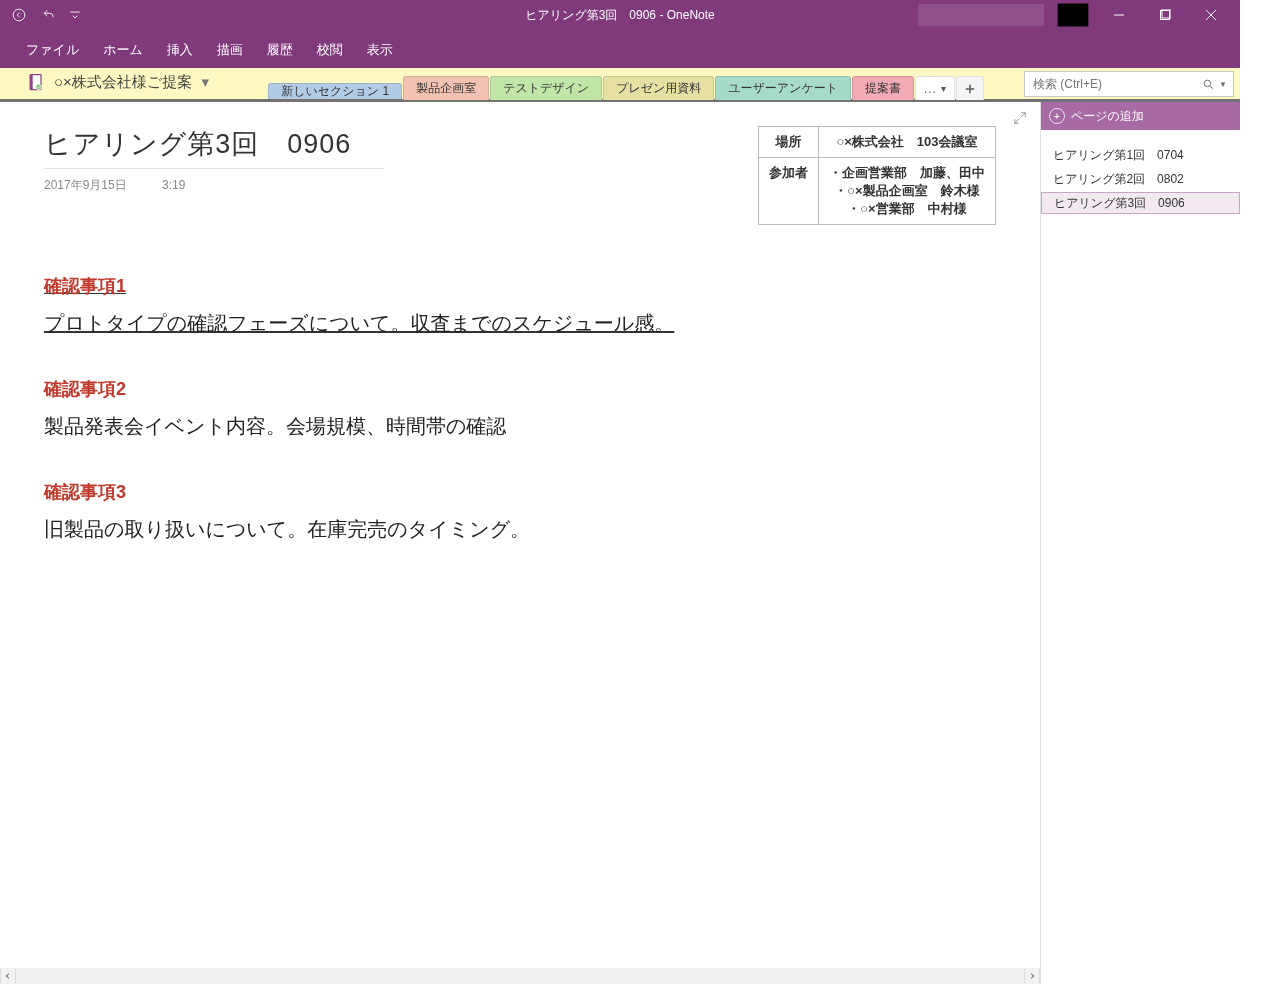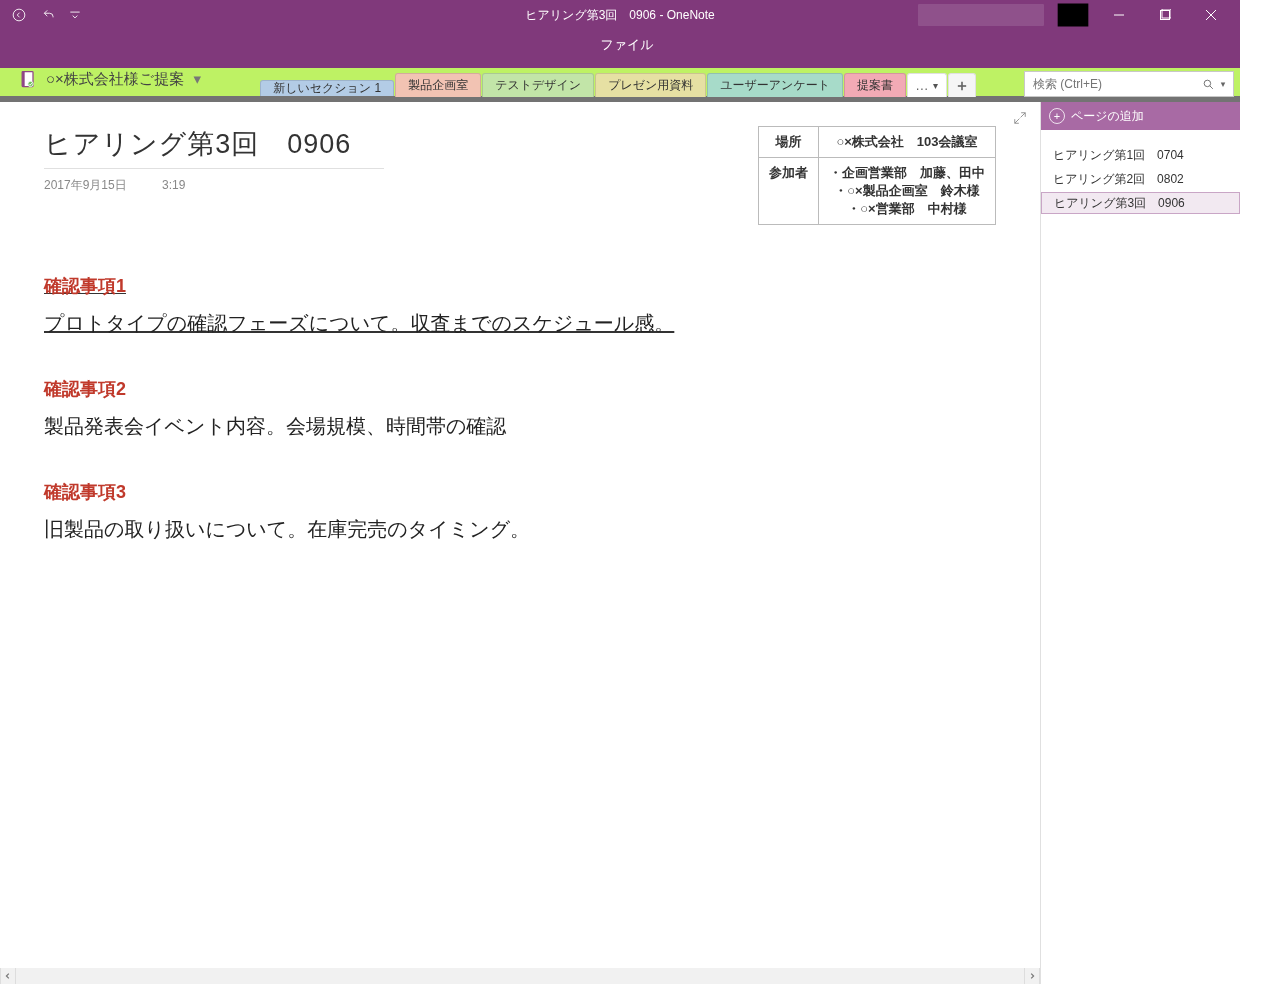--- a/index.html
+++ b/index.html
@@ -45,35 +45,34 @@
     width: 46px; height: 30px; display:flex; align-items:center; justify-content:center;
   }
 
   
   .ribbon {
     height: 38px;
     background: #80397B;
     display: flex;
     align-items: center;
     padding-left: 14px;
-    flex-direction: column;
   }
   .ribbon .rtab {
     color: #fff; font-size: 13px; padding: 8px 12px;
     line-height: 1;
   }
 
   
   .sectionbar {
     height: 34px;
-    background: #bef264;
-    border-bottom: 6px solid #737373;
+    background: #fef9c3;
+    border-bottom: 3px solid #737373;
     display: flex;
     align-items: flex-end;
-    padding-left: 12px;
+    padding-left: 20px;
     position: relative;
   }
   .notebook-picker {
     display: flex; align-items: center; gap: 6px;
     height: 34px; padding: 0 8px 0 4px; font-size: 15px; color: #444;
   }
   .notebook-picker .nb-icon {
     width: 24px; height: 24px; display:flex; align-items:center; justify-content:center;
   }
   .notebook-picker .nb-icon svg { width: 20px; height: 20px; }

